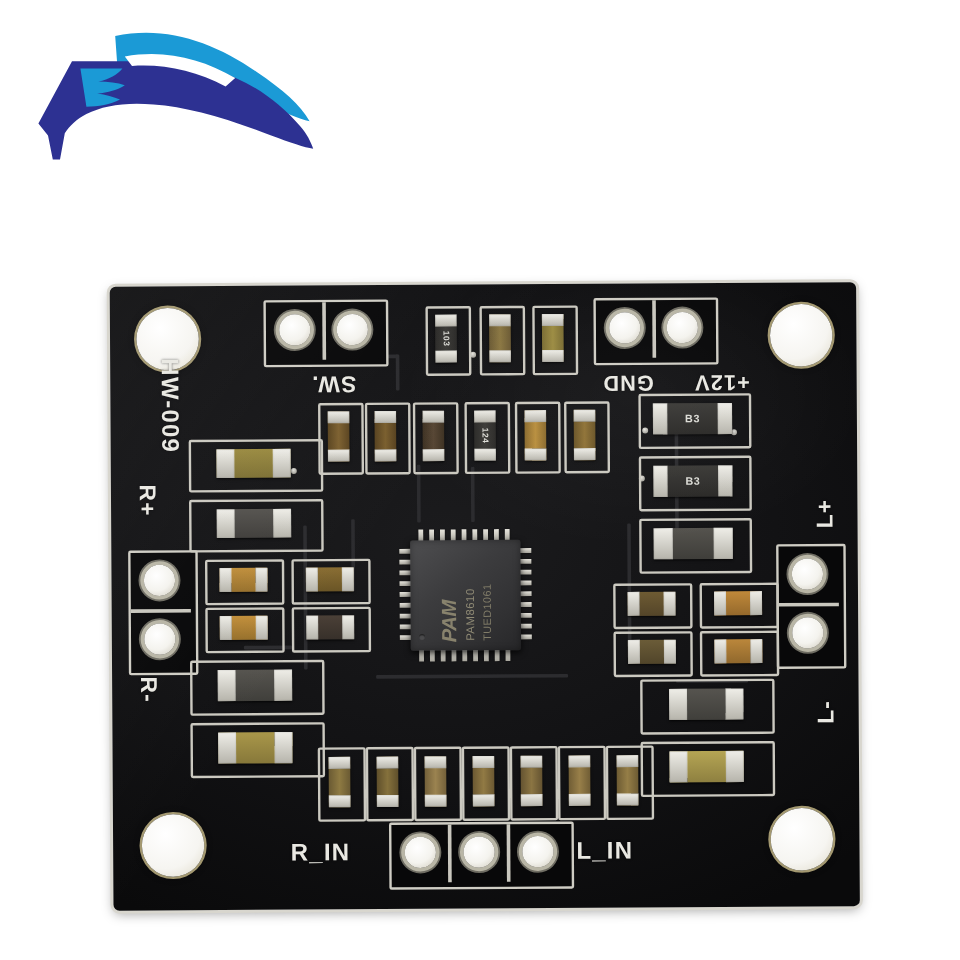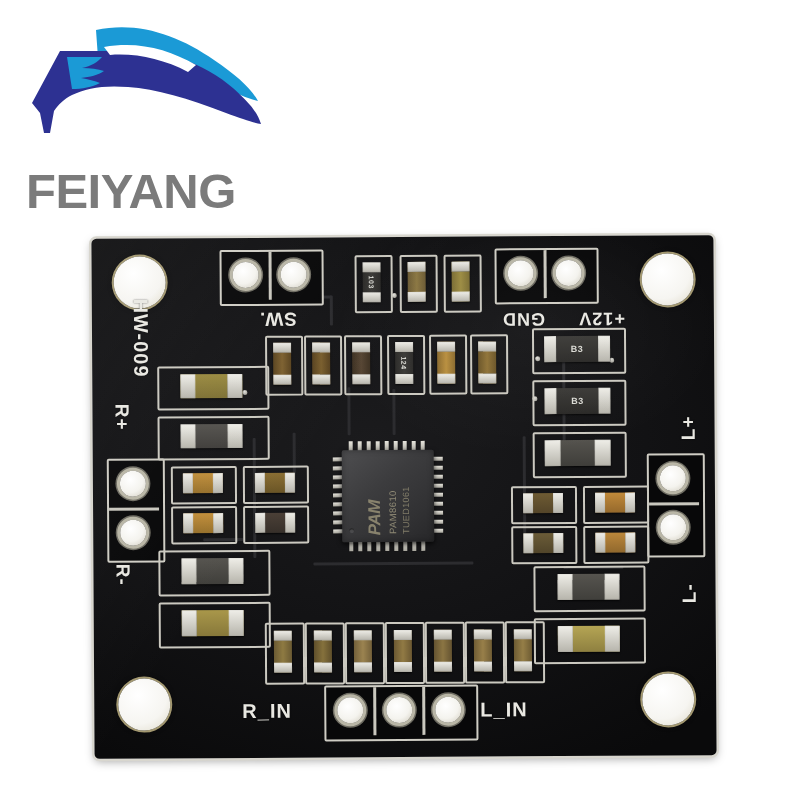--- a/index.html
+++ b/index.html
@@ -225,21 +225,20 @@
                C236,98 224,94 208,88 C170,73 138,64 110,62
                C86,60 68,63 54,70 C46,74 40,80 36,86
                L32,108 L26,108 L22,88 L14,78 Z" fill="#2d3192"></path>
 
       <path d="M49,32 L84,32 C80,37 73,41 64,43 C72,43 80,44 86,46
                C80,50 72,52 63,53 C70,54 77,56 82,58
                C74,62 64,64 54,64 Z" fill="#1b9ad6"></path>
 
       <path d="M86,22 C120,16 150,24 178,40 L170,47 C145,34 118,28 92,30 Z" fill="#ffffff"></path>
     </svg>
-    <div id="logo-text">FEIYANG</div>
   </div>
 
   <div id="pcb">
 
     <div class="trace" style="left:150px;top:58px;width:90px;height:3px;"></div>
     <div class="trace" style="left:238px;top:58px;width:3px;height:30px;"></div>
     <div class="trace" style="left:412px;top:62px;width:70px;height:3px;"></div>
     <div class="trace" style="left:160px;top:200px;width:3px;height:120px;"></div>
     <div class="trace" style="left:200px;top:195px;width:3px;height:60px;"></div>
     <div class="trace" style="left:255px;top:150px;width:3px;height:48px;"></div>

